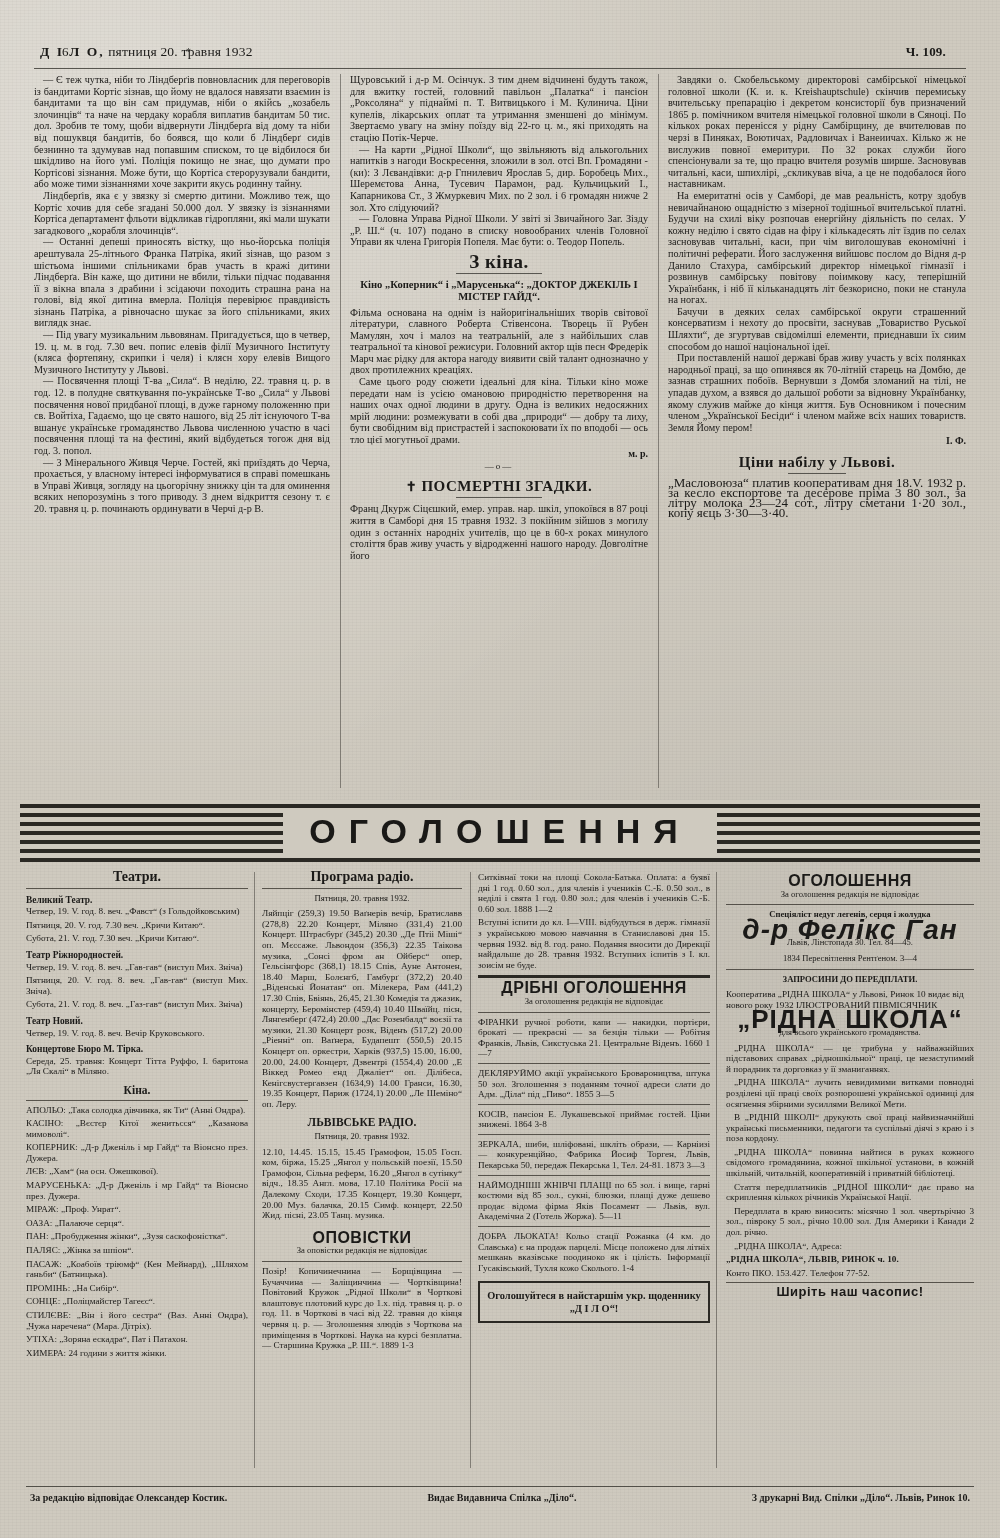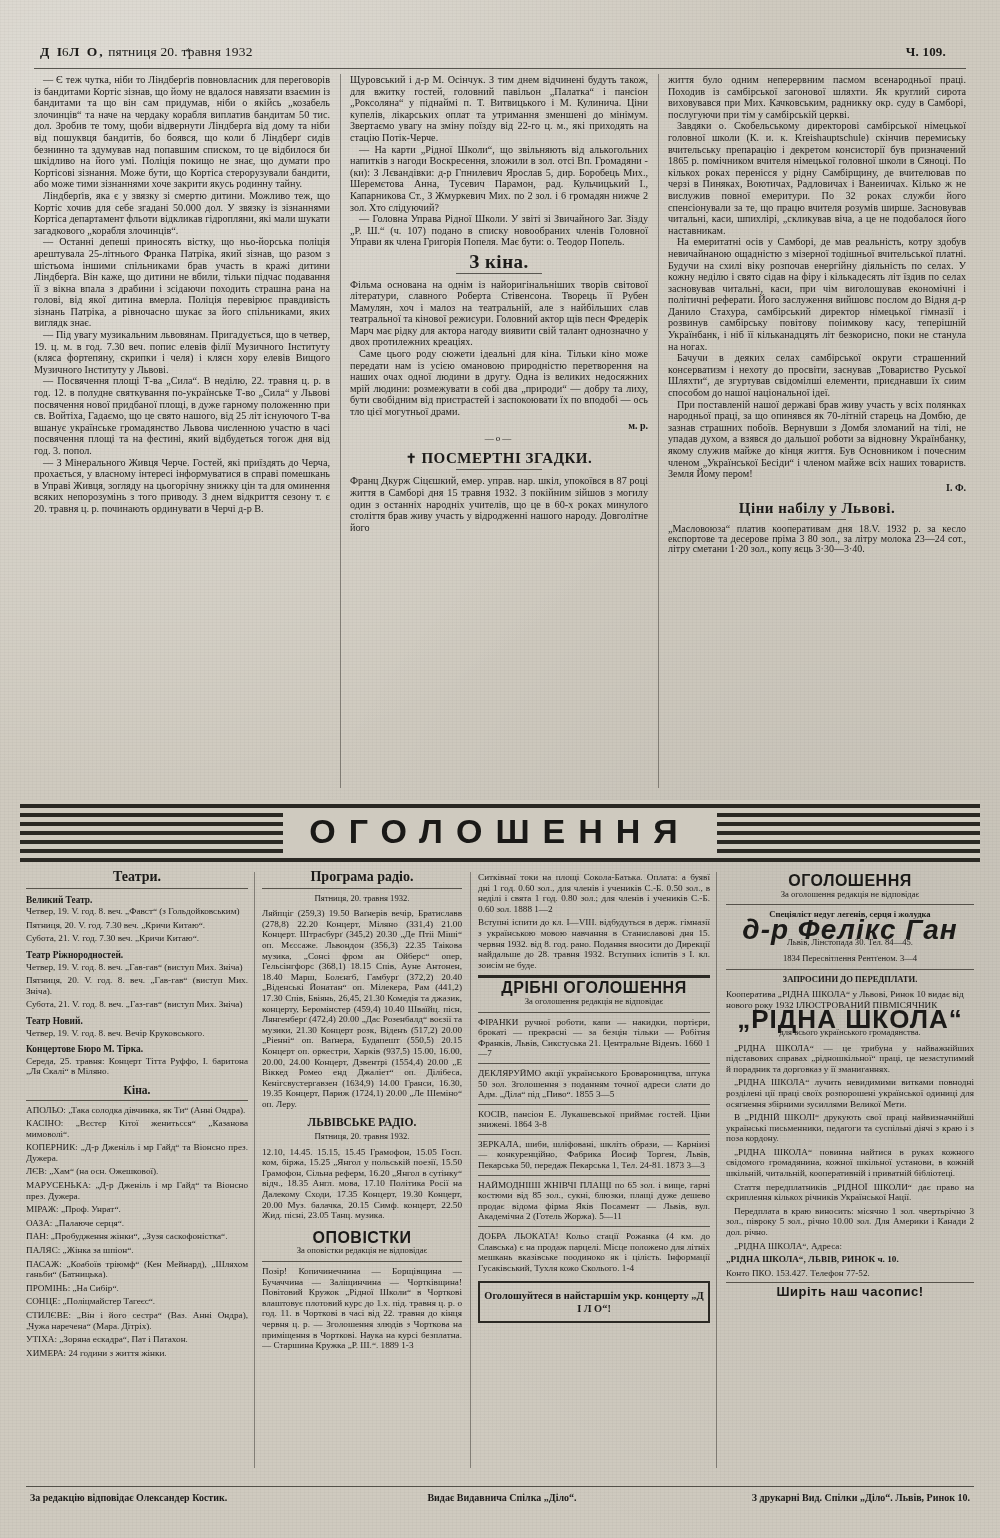--- a/index.html
+++ b/index.html
@@ -44,21 +44,21 @@
   .secthead{
     text-align:center;font-weight:700;margin:8px 0 4px 0;
     font-size:19px;letter-spacing:.5px;
   }
   .secthead.sm{font-size:15px;}
   .kinohead{font-weight:700;text-align:center;font-size:10.6px;line-height:12px;margin:2px 0 4px;}
   .sig{text-align:right;font-weight:700;font-size:10px;margin-top:2px;}
   .divider-dot{text-align:center;font-size:9px;margin:2px 0;letter-spacing:2px;}
   .shortrule{width:86px;height:1px;background:#3a3833;margin:5px auto;opacity:.8;}
   .tinyrule{width:58px;height:1px;background:#3a3833;margin:4px auto;opacity:.8;}
-  .priceblock{font-size:10px;line-height:10px;text-align:justify;}
+  .priceblock{font-size:13px;line-height:10px;text-align:justify;}
   
   .bannerwrap{position:absolute;left:20px;top:800px;width:960px;height:62px;}
   .stripes{position:absolute;inset:0;
     background:repeating-linear-gradient(0deg,#2b2924 0 4px,#cfcabf 4px 9px);}
   .bannertext{
     position:absolute;inset:0;display:flex;align-items:center;justify-content:center;
   }
   .bannertext span{
     background:#cfcabf;padding:2px 26px;font-weight:700;
     font-size:34px;letter-spacing:13px;color:#1a1917;
@@ -126,35 +126,35 @@
       <p>— З Мінерального Живця Черче. Гостей, які приїздять до Черча, прохається, у власному інтересі інформуватися в справі помешкань в Управі Живця, зогляду на цьогорічну знижку цін та для оминення всяких непорозумінь з того приводу. З днем відкриття сезону т. є 20. травня ц. р. починають ординувати в Черчі д-р В.</p>
     </div>
 
     <div class="ncol c2">
       <p class="noind">Щуровський і д-р М. Осінчук. З тим днем відчинені будуть також, для вжитку гостей, головний павільон „Палатка“ і пансіон „Роксоляна“ у піднаймі п. Т. Витвицького і М. Кулинича. Ціни купелів, лікарських оплат та утримання зменшені до мінімум. Звертаємо увагу на зміну поїзду від 22-го ц. м., які приходять на стацію Потік-Черче.</p>
       <p>— На карти „Рідної Школи“, що звільняють від алькогольних напитків з нагоди Воскресення, зложили в зол. отсі Вп. Громадяни -(ки): З Лєвандівки: д-р Гпнилевич Ярослав 5, дир. Боробець Мих., Шеремєтова Анна, Тусевич Парамон, рад. Кульчицький І., Капарникова Ст., З Жмуркевич Мих. по 2 зол. і 6 громадян нижче 2 зол. Хто слідуючий?</p>
       <p>— Головна Управа Рідної Школи. У звіті зі Звичайного Заг. Зізду „Р. Ш.“ (ч. 107) подано в списку новообраних членів Головної Управи як члена Григорія Попеля. Має бути: о. Теодор Попель.</p>
 
       <div class="secthead">З кіна.</div>
       <div class="shortrule"></div>
+      <div class="kinohead">Кіно „Коперник“ і „Марусенька“: „ДОКТОР ДЖЕКІЛЬ І МІСТЕР ГАЙД“.</div>
       <p class="noind">Фільма основана на однім із найоригінальніших творів світової літератури, славного Роберта Стівенсона. Творець її Рубен Мамулян, хоч і малоз на театральній, але з найбільших слав театральної та кінової режисури. Головний актор щів песн Фредерік Марч має рідку для актора нагоду виявити свій талант однозначно у двох протилежних креаціях.</p>
       <p>Саме цього роду сюжети ідеальні для кіна. Тільки кіно може передати нам із усією омановою природністю перетворення на наших очах одної людини в другу. Одна із великих недосяжних мрій людини: розмежувати в собі два „природи“ — добру та лиху, бути свобідним від пристрастей і заспокоювати їх по вподобі — ось тло цієї могутньої драми.</p>
       <div class="sig">м. р.</div>
       <div class="divider-dot">—o—</div>
 
       <div class="secthead sm">
         <span class="dagger">✝</span>
         <span>ПОСМЕРТНІ ЗГАДКИ.</span>
       </div>
       <div class="shortrule"></div>
       <p class="noind">Франц Дкурж Сіцєшкий, емер. управ. нар. шкіл, упокоївся в 87 році життя в Самборі дня 15 травня 1932. З покійним зійшов з могилу один з останніх народніх учителів, що це в 60-х роках минулого століття брав живу участь у відродженні нашого народу. Довголітне його</p>
     </div>
 
     <div class="ncol c3">
-      <p class="noind">життя було одним неперервним пасмом всенародньої праці. Походив із самбірської загонової шляхти. Як круглий сирота виховувався при Мих. Качковським, радникку окр. суду в Самборі, послугуючи при тім у самбірській церкві.</p>
       <p>Завдяки о. Скобельському директорові самбірської німецької головної школи (К. и. к. Kreishauptschule) скінчив перемиську вчительську препарацію і декретом консисторії був призначений 1865 р. помічником вчителя німецької головної школи в Сяноці. По кількох роках перенісся у рідну Самбірщину, де вчителював по черзі в Пиняках, Воютичах, Радловичах і Ванеиичах. Кілько ж не вислужив повної емеритури. По 32 роках служби його спенсіонували за те, що працю вчителя розумів ширше. Засновував читальні, каси, шпихлірі, „скликував віча, а це не подобалося його наставникам.</p>
       <p>На емеритатні осів у Самборі, де мав реальність, котру здобув невичайнаною ощадністю з мізерної тодішньої вчительської платні. Будучи на схилі віку розпочав енергійну діяльність по селах. У кожну неділю і свято сідав на фіру і кількадесять літ їздив по селах засновував читальні, каси, при чім виголошував економічні і політичні реферати. Його заслуження вийшовс послом до Відня д-р Данило Стахура, самбірський директор німецької гімназії і розвинув самбірську повітову поіимкову касу, теперішній Українбанк, і ніб її кільканадцять літ безкорисно, поки не станула на ногах.</p>
       <p>Бачучи в деяких селах самбірської округи страшенний консерватизм і нехоту до просвіти, заснував „Товариство Руської Шляхти“, де згуртував свідомілші елементи, приєднавши їх сиим способом до нашої національної ідеї.</p>
       <p>При поставленій нашої державі брав живу участь у всіх полянках народньої праці, за що опинявся як 70-літній старець на Домбю, де зазнав страшних побоїв. Вернувши з Домбя зломаний на тілі, не упадав духом, а взявся до дальшої роботи за відновну Українбанку, якому служив майже до кінця життя. Був Основником і почесним членом „Української Бесіди“ і членом майже всіх наших товариств. Земля Йому пером!</p>
       <div class="sig">І. Ф.</div>
       <div class="secthead sm" style="margin-top:10px">Ціни набілу у Львові.</div>
       <div class="tinyrule"></div>
       <div class="priceblock">„Масловоюза“ платив кооперативам дня 18.V. 1932 р. за кесло експортове та десерове пріма 3 80 зол., за літру молока 23—24 сот., літру сметани 1·20 зол., копу яєць 3·30—3·40.</div>
     </div>
   </div>
@@ -242,21 +242,21 @@
       <div class="boxrule"></div>
       <div class="adp noind">ДЕКЛЯРУЙМО акції українського Бровароництва, штука 50 зол. Зголошення з поданням точної адреси слати до Адм. „Діла“ під „Пиво“.    1855 3—5</div>
       <div class="boxrule"></div>
       <div class="adp noind">КОСІВ, пансіон Е. Лукашевської приймає гостей. Ціни знижені.   1864 3-8</div>
       <div class="boxrule"></div>
       <div class="adp noind">ЗЕРКАЛА, шиби, шліфовані, шкліть образи, — Карніизі — конкуренційно, Фабрика Йосиф Торген, Львів, Пекарська 50, передаж Пекарська 1, Тел. 24-81.   1873 3—3</div>
       <div class="boxrule"></div>
       <div class="adp noind">НАЙМОДНІШІ ЖНІВЧІ ПЛАЩІ по 65 зол. і вище, гарні костюми від 85 зол., сукні, блюзки, плащі дуже дешево продає відома фірма Яків Посамент — Львів, вул. Академічна 2 (Готель Жоржа).  5—11</div>
       <div class="boxrule"></div>
       <div class="adp noind">ДОБРА ЛЬОКАТА! Кольо стації Рожанка (4 км. до Славська) є на продаж парцелі. Місце положено для літніх мешкань вказівське поодиноко як і цілість. Інформації Гусаківський, Тухля кожо Сколього. 1-4</div>
-      <div class="callout">Оголошуйтеся в найстаршім укр. концерту „Д І Л О“!</div>
+      <div class="callout">Оголошуйтеся в найстаршім укр. щоденнику „Д І Л О“!</div>
     </div>
 
     <div class="adcol a4">
       <div class="bandhead">ОГОЛОШЕННЯ</div>
       <div class="note">За оголошення редакція не відповідає</div>
       <div class="boxrule"></div>
 
       <div>
         <div class="note" style="font-weight:700">Спеціяліст недуг легенів, серця і жолудка</div>
         <div class="bandhead xxl">д-р Фелікс Ган</div>

